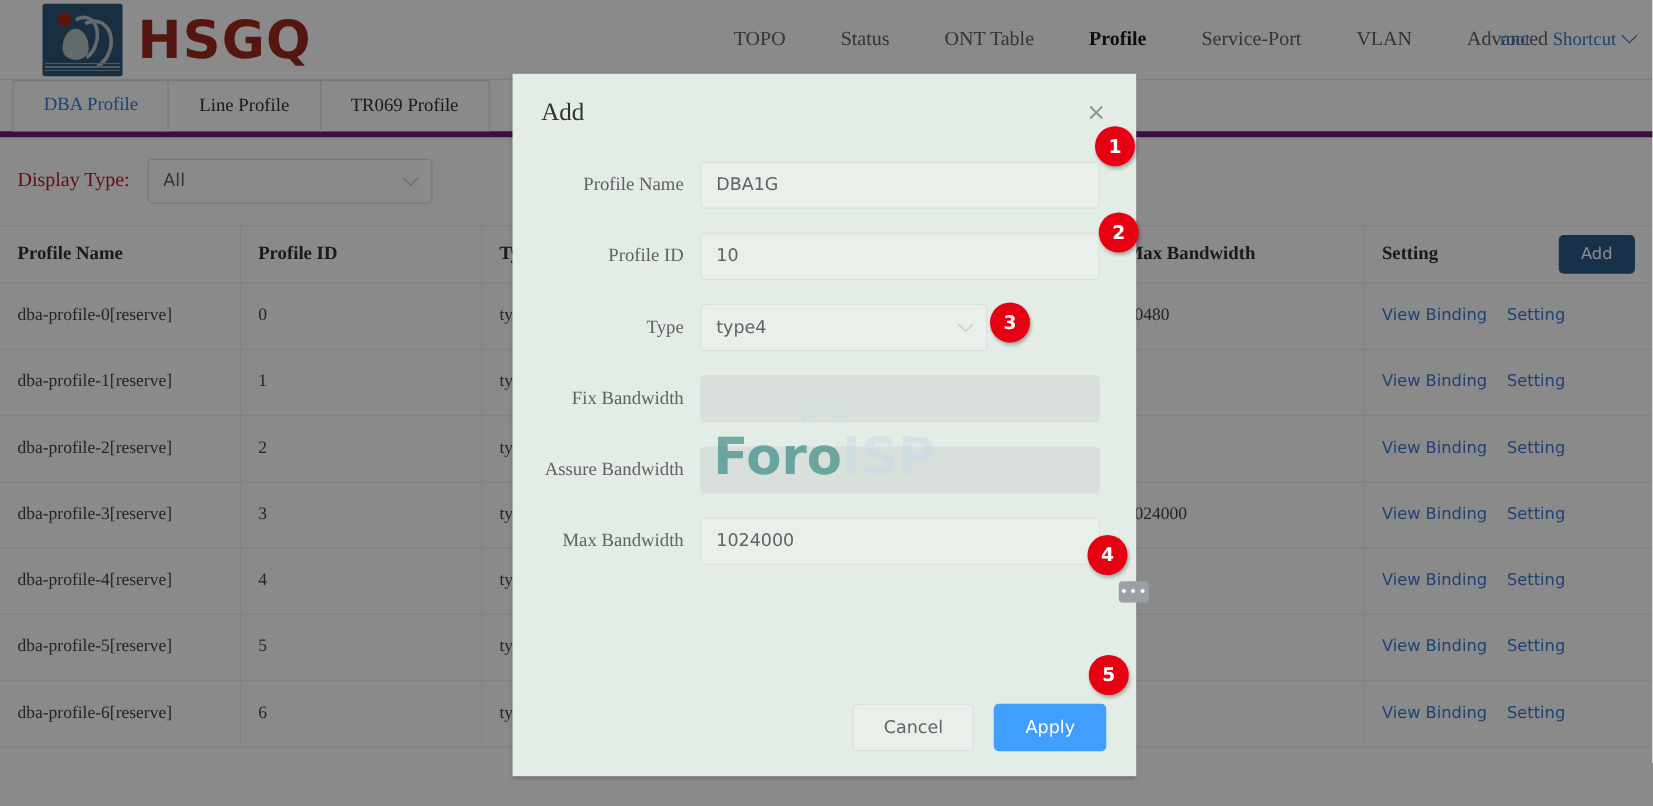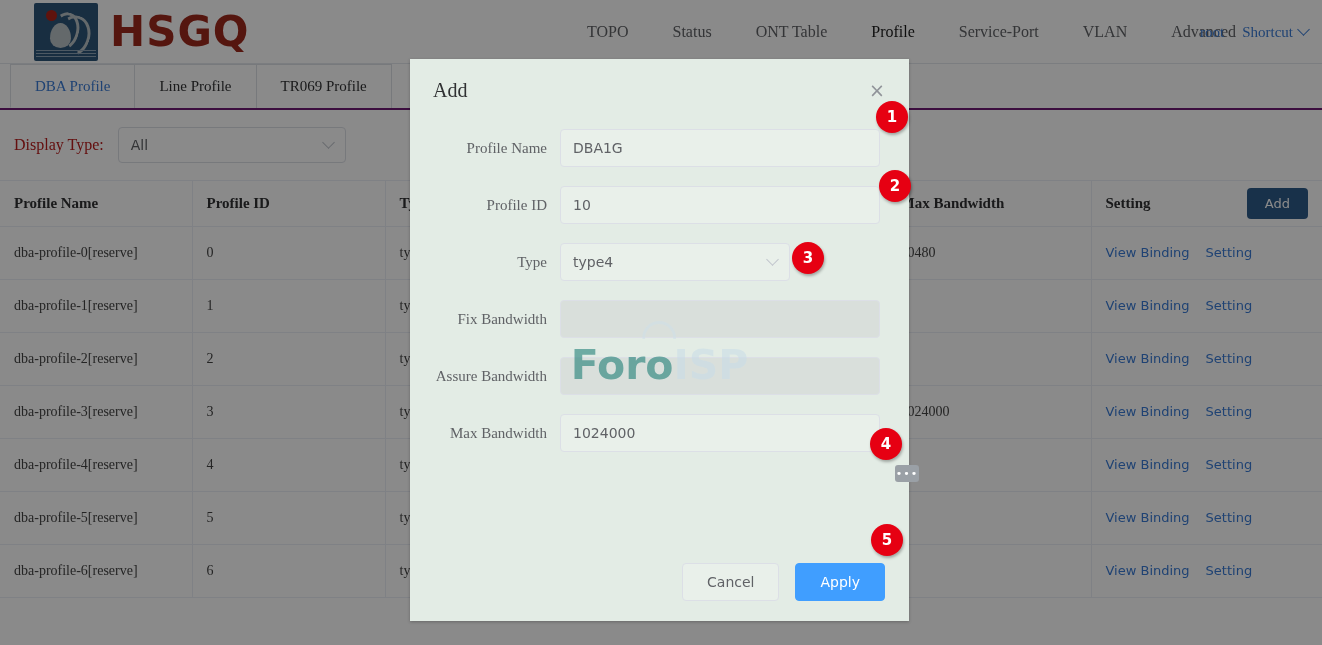--- a/index.html
+++ b/index.html
@@ -76,35 +76,35 @@
   }
   .nav {
     position: absolute; left: 565px; top: 0;
     height: 64px; display: flex; align-items: center; gap: 0;
   }
   .nav a {
     color: #606266; text-decoration: none;
     font-size: 16px; padding: 0 22px; line-height: 64px;
     white-space: nowrap;
   }
-  .nav a.active { color: #1a1a1a; font-weight: normal; }
+  .nav a.active { color: #1a1a1a; font-weight: bold; }
   .user-area {
     position: absolute; right: 14px; top: 0; height: 64px;
     display: flex; align-items: center; gap: 18px;
   }
   .user-area a { color: #3a7bd5; text-decoration: none; font-size: 15px; }
   .chev { display: inline-block; width: 9px; height: 9px;
           border-right: 1.6px solid #3a7bd5; border-bottom: 1.6px solid #3a7bd5;
           transform: rotate(45deg); margin-left: 6px; position: relative; top: -3px; }
 
   
   .tabbar {
     height: 46px; background: #ffffff;
     display: flex; align-items: stretch;
-    border-bottom: 2px solid #701a75;
+    border-bottom: 5px solid #701a75;
     padding-left: 10px;
   }
   .tab {
     padding: 0 24px; display: flex; align-items: center;
     font-size: 15px; color: #303133;
     border: 1px solid #dcdfe6; border-bottom: none;
     background: #fff; margin-right: -1px;
   }
   .tab.active { color: #3a7bd5; border-bottom: 1px solid #fff; }
 

